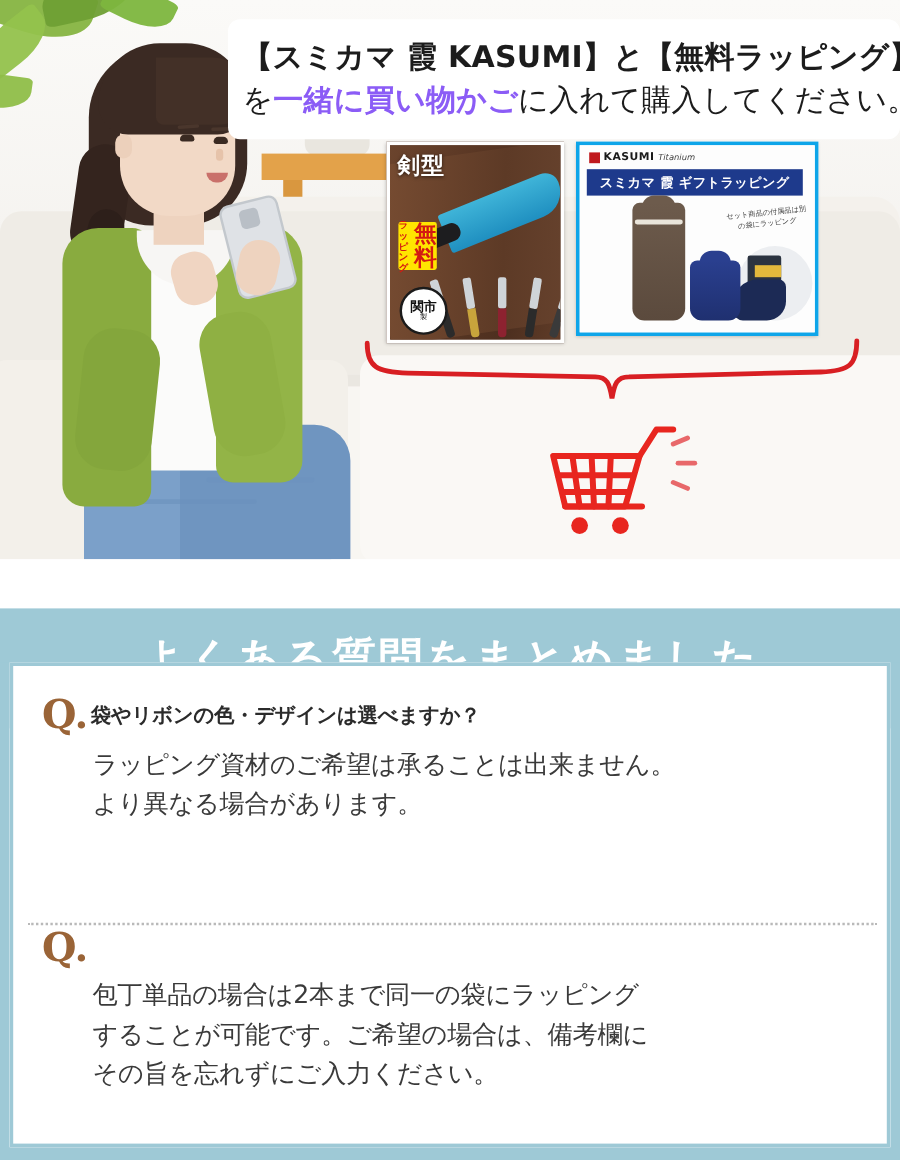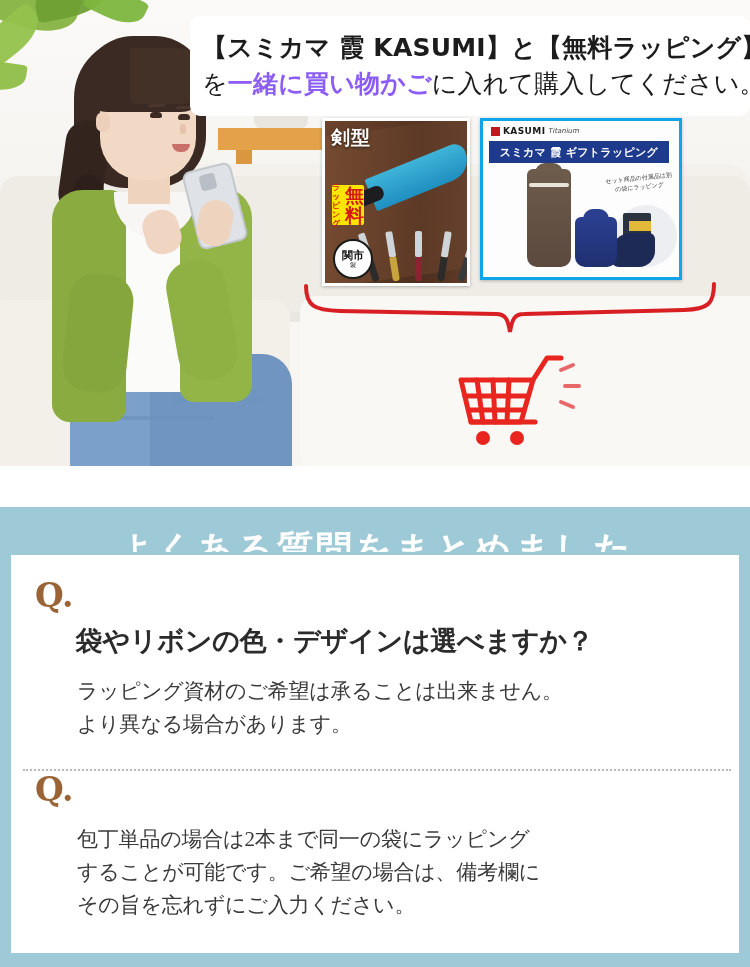--- a/index.html
+++ b/index.html
@@ -147,22 +147,22 @@
   .faq-bottom{position:absolute;left:0;top:956px;width:750px;height:11px;background:#9ec9d6;}
   .faq-left{position:absolute;left:0;top:552px;width:8px;height:415px;background:#9ec9d6;}
   .faq-right{position:absolute;left:742px;top:552px;width:8px;height:415px;background:#9ec9d6;}
 
   .qa{position:absolute;left:0;width:734px;box-sizing:border-box;padding:0 24px;}
   .qa.qa1{top:24px;}
   .qa.qa2{top:218px;}
   .q-row{display:flex;align-items:flex-start;gap:2px;}
   .q-mark{font-family:"DejaVu Serif","Liberation Serif",serif;font-size:33px;font-weight:700;
           color:#9a6437;line-height:34px;}
-  .q-text{font-size:27px;font-weight:700;color:#2b2b2b;line-height:36px;letter-spacing:-.2px;margin-top:44px;}
-  .a-block{margin-top:16px;padding-left:42px;font-family:Liberation Serif, serif;}
+  .q-text{font-size:17px;font-weight:700;color:#2b2b2b;line-height:36px;letter-spacing:-.2px;}
+  .a-block{margin-top:6px;padding-left:42px;}
   .a-line{font-size:21px;color:#3a3a3a;line-height:33px;letter-spacing:-.2px;white-space:nowrap;}
   .divider{position:absolute;left:12px;top:214px;width:708px;height:0;
            border-top:2px dotted #b9b9b9;}
 </style>
 </head>
 <body>
 
 <div id="page">
 
   <div class="hero">

